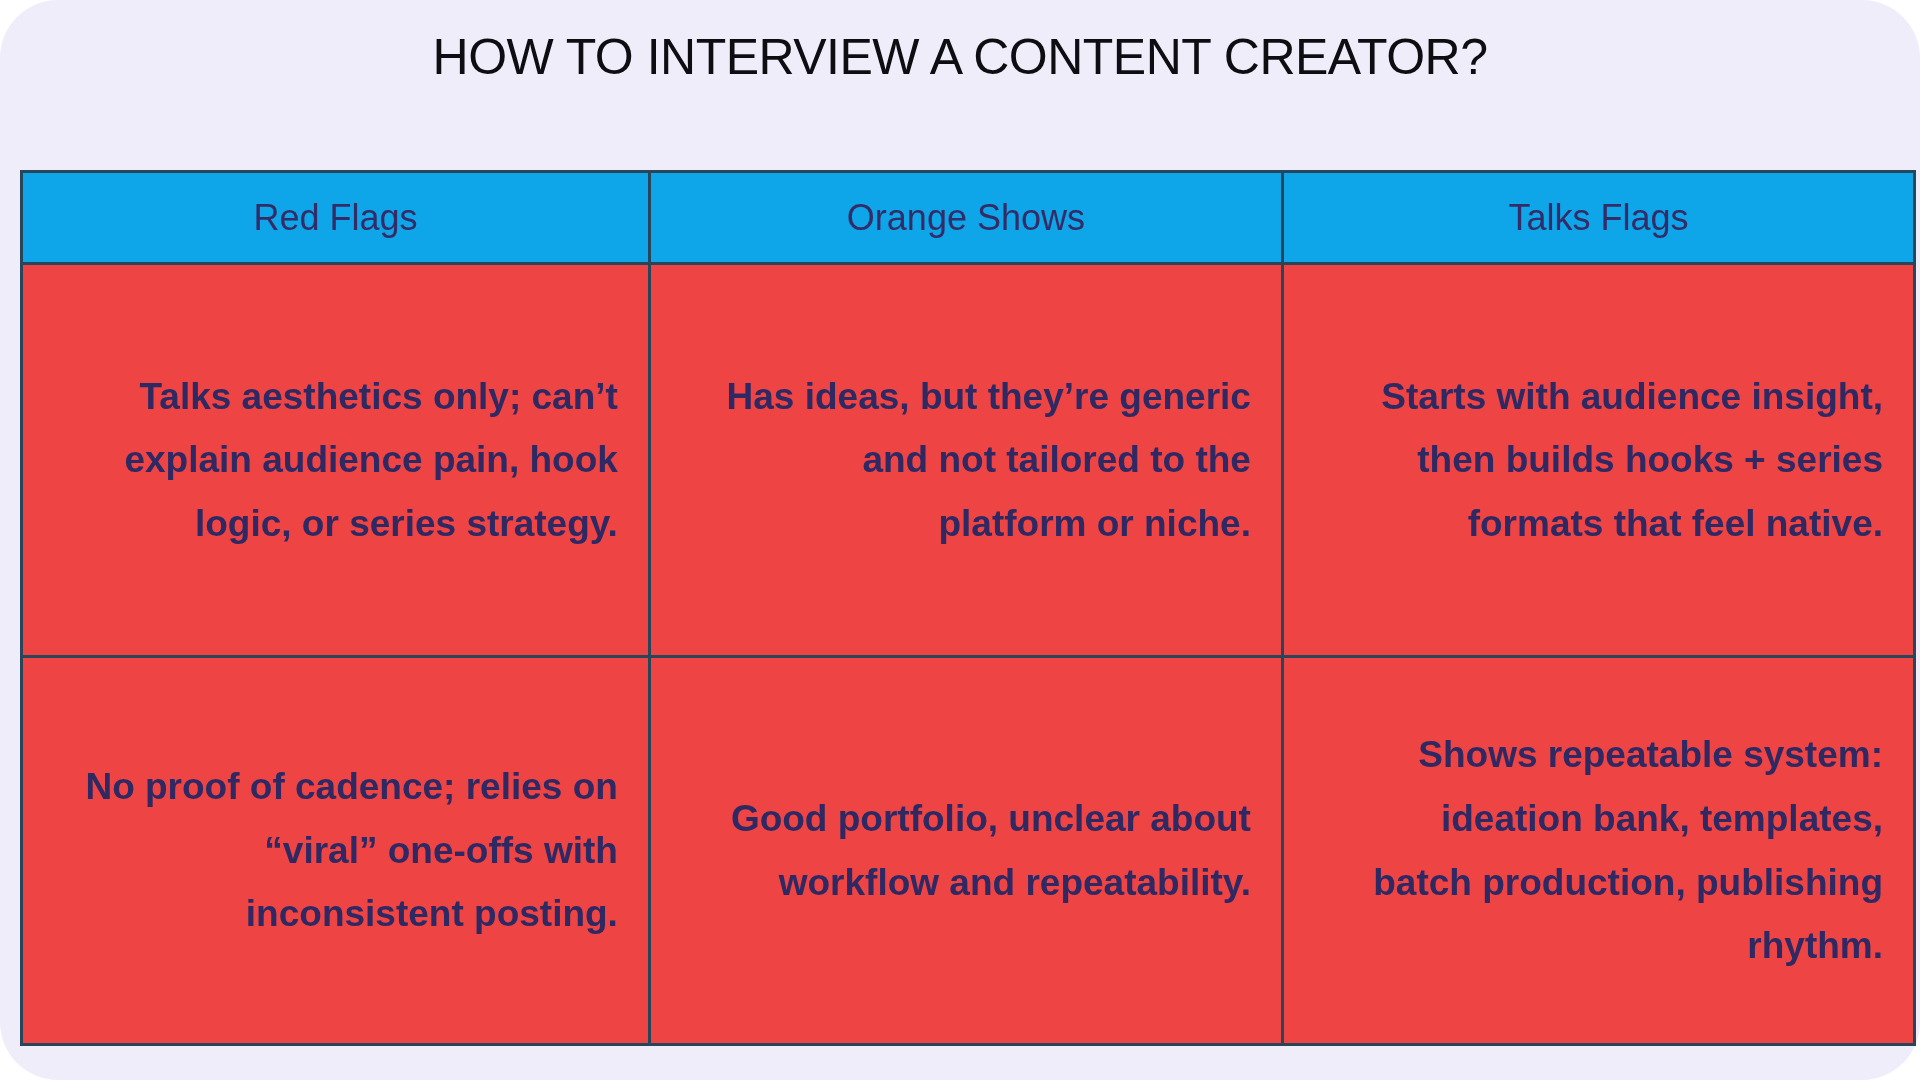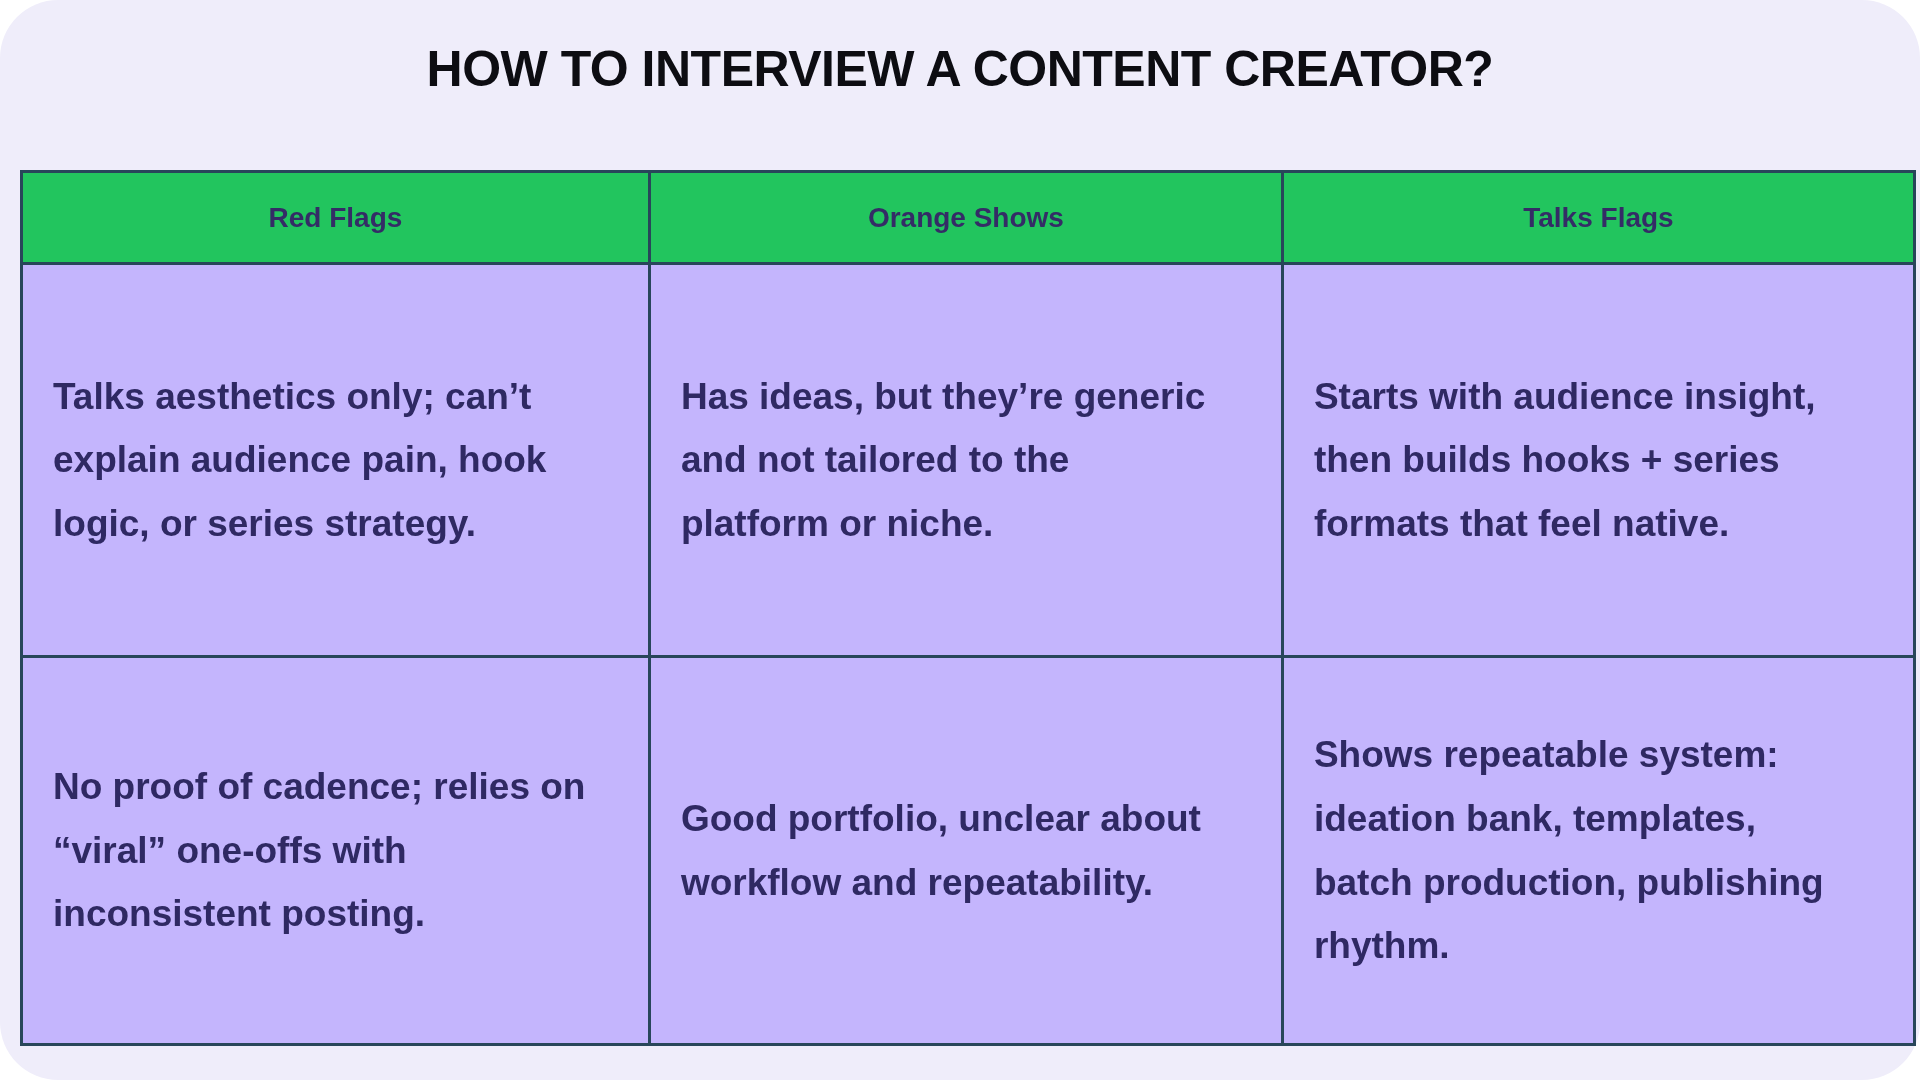--- a/index.html
+++ b/index.html
@@ -16,26 +16,26 @@
     position: absolute;
     inset: 0;
     width: 1920px;
     height: 1080px;
     background: #efedfa;
     border-radius: 58px;
   }
 
   .page-title {
     position: absolute;
-    top: 40px;
+    top: 28px;
     left: 0;
     width: 1920px;
     text-align: center;
     font-size: 50px;
-    font-weight: 700;
+    font-weight: 400;
     letter-spacing: -0.5px;
     color: #0d0d12;
   }
 
   table.flags-table {
     position: absolute;
     left: 20px;
     top: 170px;
     width: 1896px;
     height: 876px;
@@ -43,35 +43,35 @@
     table-layout: fixed;
   }
 
   .flags-table th,
   .flags-table td {
     border: 3px solid #28465a;
   }
 
   .flags-table th {
     height: 92px;
-    background: #22c55e;
+    background: #0ea5e9;
     color: #342c66;
-    font-size: 28px;
-    font-weight: 700;
+    font-size: 36px;
+    font-weight: 400;
     text-align: center;
     vertical-align: middle;
   }
 
   .flags-table td {
-    background: #c4b5fd;
+    background: #ef4444;
     color: #2f2963;
     font-size: 37px;
     font-weight: 700;
     line-height: 1.72;
-    text-align: left;
+    text-align: right;
     vertical-align: middle;
     padding: 0 30px;
     white-space: pre-line;
   }
 
   tr.body-row-1 { height: 261px; }
   tr.body-row-2 { height: 258px; }
   tr.body-row-3 { height: 188px; }
 </style>
 </head>

